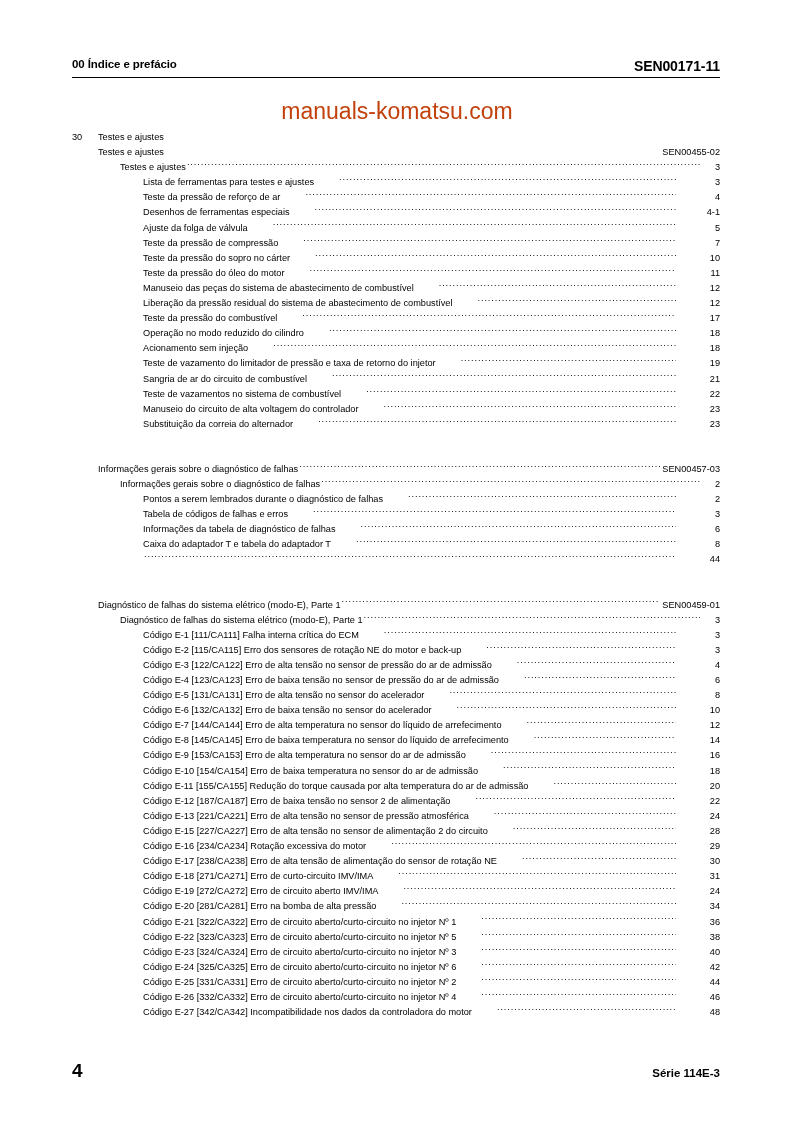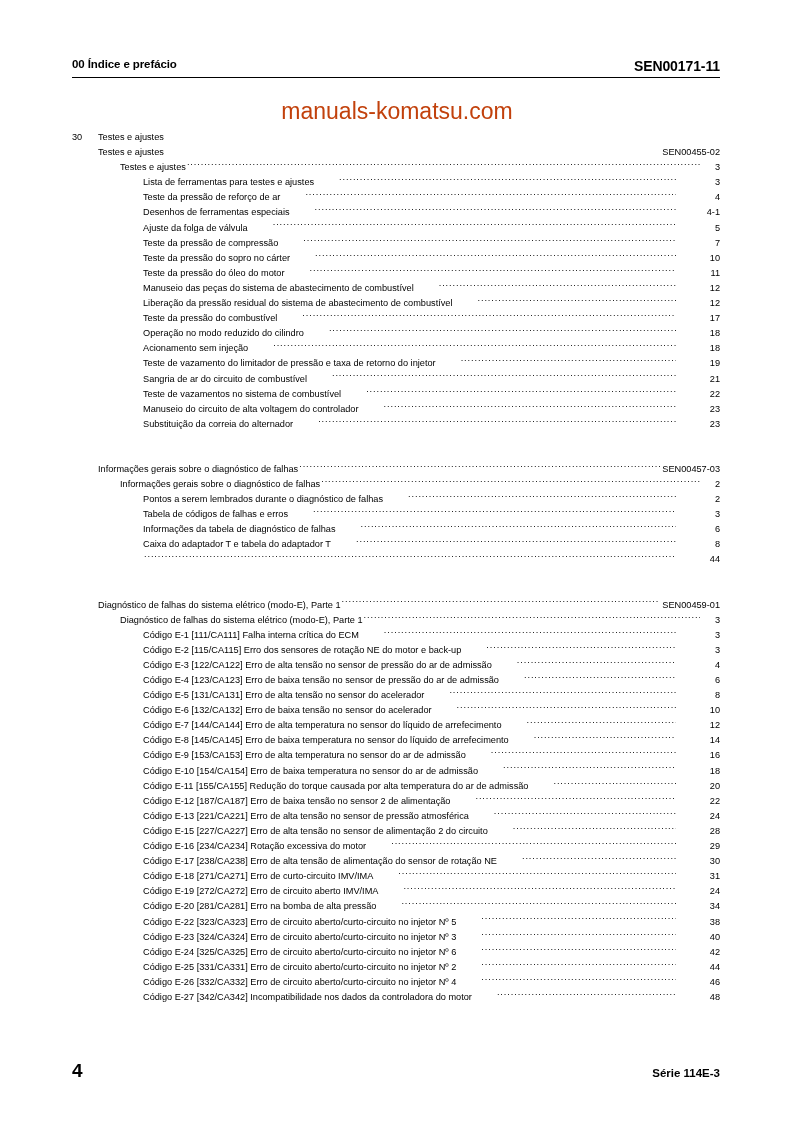--- a/index.html
+++ b/index.html
@@ -378,20 +378,25 @@
         <span class="txt">Código E-19 [272/CA272] Erro de circuito aberto IMV/IMA</span>
         <span class="lead"></span>
         <span class="pg">24</span>
       </div>
       <div class="row lvl3">
         <span class="txt">Código E-20 [281/CA281] Erro na bomba de alta pressão</span>
         <span class="lead"></span>
         <span class="pg">34</span>
       </div>
       <div class="row lvl3">
+        <span class="txt">Código E-21 [322/CA322] Erro de circuito aberto/curto-circuito no injetor Nº 1</span>
+        <span class="lead"></span>
+        <span class="pg">36</span>
+      </div>
+      <div class="row lvl3">
         <span class="txt">Código E-22 [323/CA323] Erro de circuito aberto/curto-circuito no injetor Nº 5</span>
         <span class="lead"></span>
         <span class="pg">38</span>
       </div>
       <div class="row lvl3">
         <span class="txt">Código E-23 [324/CA324] Erro de circuito aberto/curto-circuito no injetor Nº 3</span>
         <span class="lead"></span>
         <span class="pg">40</span>
       </div>
       <div class="row lvl3">

